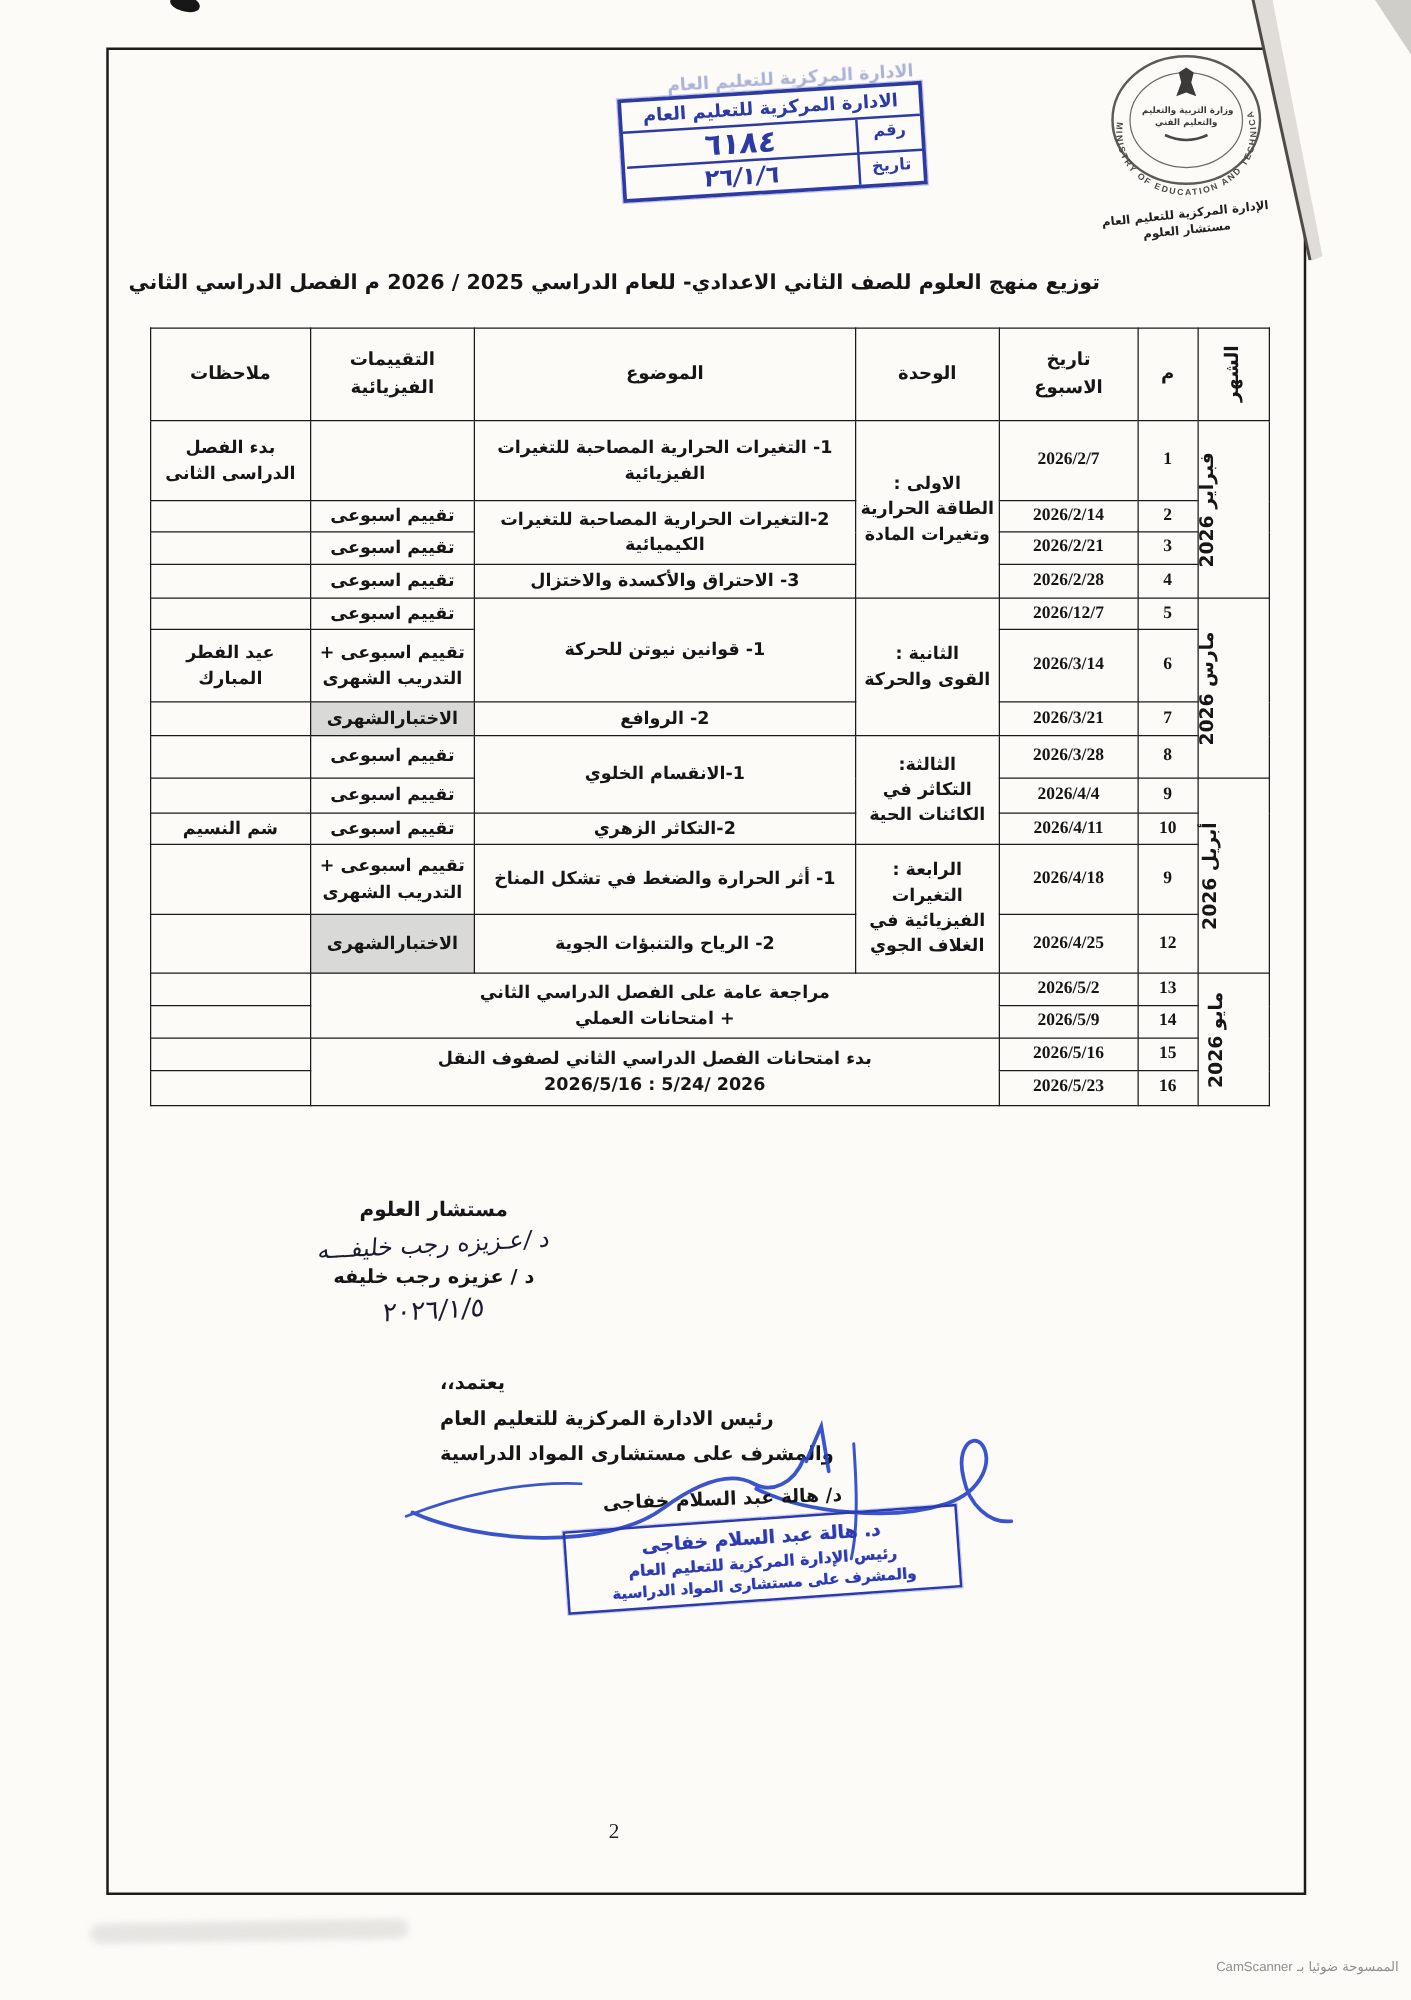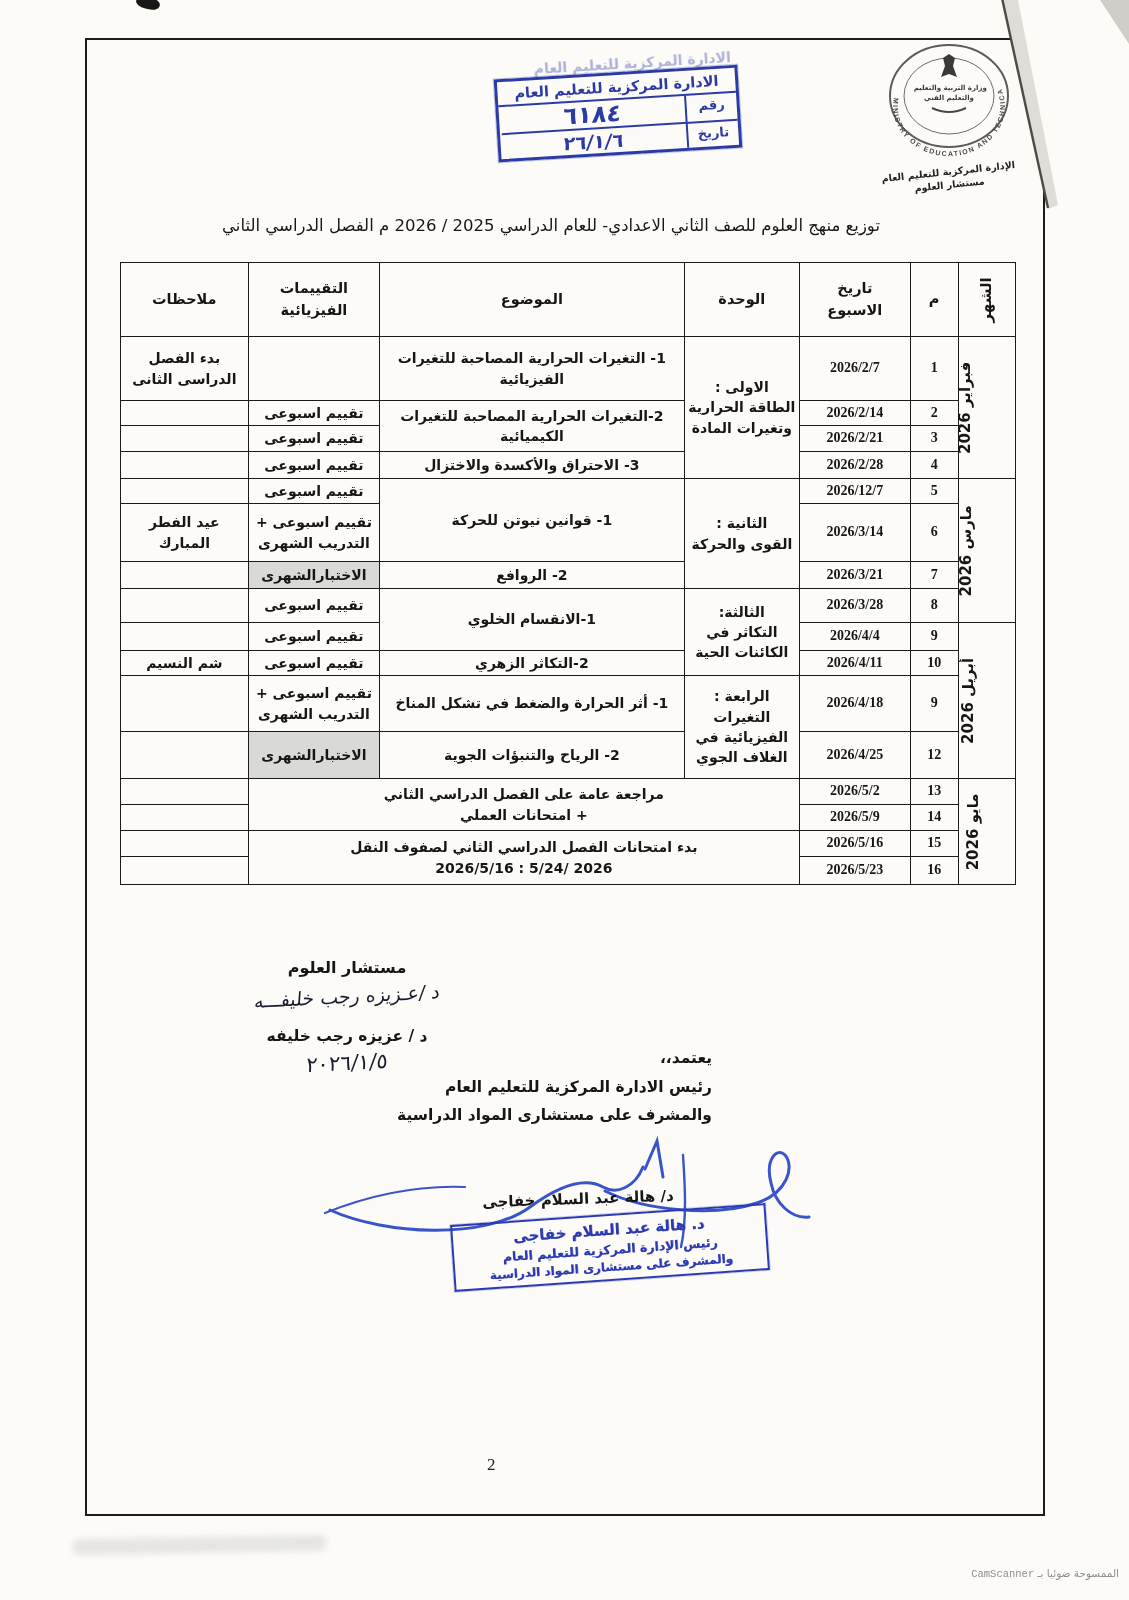--- a/index.html
+++ b/index.html
@@ -26,21 +26,21 @@
   .rs-row2{border-top:2.5px solid #2c3aa6;}
   .rs-value{text-align:center;font-weight:bold;transform:skewX(-8deg);}
   .rs-num{font-size:24px;line-height:26px;}
   .rs-date{font-size:19px;line-height:24px;}
   
   .seal{position:absolute;left:874px;top:38px;width:150px;}
   .seal-caption{margin-top:2px;text-align:center;font-size:9.5px;font-weight:bold;line-height:1.35;
                 transform:rotate(-6deg);direction:rtl;color:#222;}
   
   .doc-title{position:absolute;left:138px;top:216px;width:742px;direction:rtl;text-align:right;
-             font-size:16.5px;font-weight:normal;white-space:nowrap;letter-spacing:.2px;}
+             font-size:16.5px;font-weight:bold;white-space:nowrap;letter-spacing:.2px;}
   
   .sched{position:absolute;left:120px;top:262px;width:896px;border-collapse:collapse;
          table-layout:fixed;direction:rtl;}
   .sched th,.sched td{border:1.7px solid #1c1b19;font-weight:bold;text-align:center;
          vertical-align:middle;padding:1px 3px;font-size:14px;line-height:1.45;overflow:visible;}
   .sched th{font-size:14.5px;}
   .pre{white-space:pre-line;}
   .vert{display:inline-block;transform:rotate(-90deg);white-space:nowrap;font-size:15px;}
   .num,.date{font-family:"Liberation Serif","DejaVu Serif",serif;font-size:16px;}
   .date{direction:ltr;unicode-bidi:embed;}
@@ -48,38 +48,38 @@
   .assess{font-size:13.5px;}
   .merged{font-size:14.5px;}
   
   .committee{position:absolute;left:560px;top:894px;width:312px;direction:rtl;text-align:right;
              font-weight:bold;font-size:15px;line-height:1.8;}
   
   .consultant{position:absolute;left:222px;top:958px;width:250px;text-align:center;direction:rtl;}
   .c-role{font-size:16px;font-weight:bold;}
   .hand{transform:rotate(-3deg) skewX(-7deg);color:#1b1b2e;}
   .c-sign{font-size:19px;margin-top:8px;white-space:nowrap;}
-  .c-name{font-size:15.5px;font-weight:bold;margin-top:20px;}
+  .c-name{font-size:15.5px;font-weight:bold;margin-top:5px;}
   .c-date{font-size:21px;margin-top:6px;letter-spacing:3px;}
   
-  .approval{position:absolute;left:352px;top:1044px;width:360px;direction:rtl;text-align:right;
+  .approval{position:absolute;left:352px;top:1092px;width:360px;direction:rtl;text-align:left;
             font-weight:bold;font-size:15.5px;line-height:1.85;}
   .signature-svg{position:absolute;left:295px;top:1125px;}
   .signer-name{position:absolute;left:428px;top:1190px;width:300px;text-align:center;direction:rtl;
                font-weight:bold;font-size:15px;transform:rotate(-2deg);}
   .stamp2{position:absolute;left:452px;top:1214px;width:296px;transform:rotate(-4deg);
           border:2.5px solid #2b3ab2;color:#2b3ab2;text-align:center;direction:rtl;padding:5px 8px;
           text-shadow:.6px 0 0 rgba(43,58,178,.55);box-shadow:0 0 0 1px rgba(43,58,178,.2);}
   .s2-l1{font-size:15px;font-weight:bold;letter-spacing:1px;}
   .s2-l2{font-size:12.5px;font-weight:bold;margin-top:3px;}
   .s2-l3{font-size:12px;font-weight:bold;margin-top:3px;}
   .pageno{position:absolute;left:487px;top:1455px;font-family:"Liberation Serif","DejaVu Serif",serif;
           font-size:17px;color:#222;}
   .footer{position:absolute;right:10px;bottom:20px;direction:rtl;font-size:10.5px;color:#8f8f8f;}
-  .footer .brand{font-family:Liberation Mono, monospace;text-align:center;}
+  .footer .brand{font-family:Liberation Sans, sans-serif;text-align:center;}
 </style>
 </head>
 <body>
 
 <div class="canvas">
 
   <div class="frame"></div>
   <div class="mark-topleft"></div>
   <div class="smudge"></div>
 

